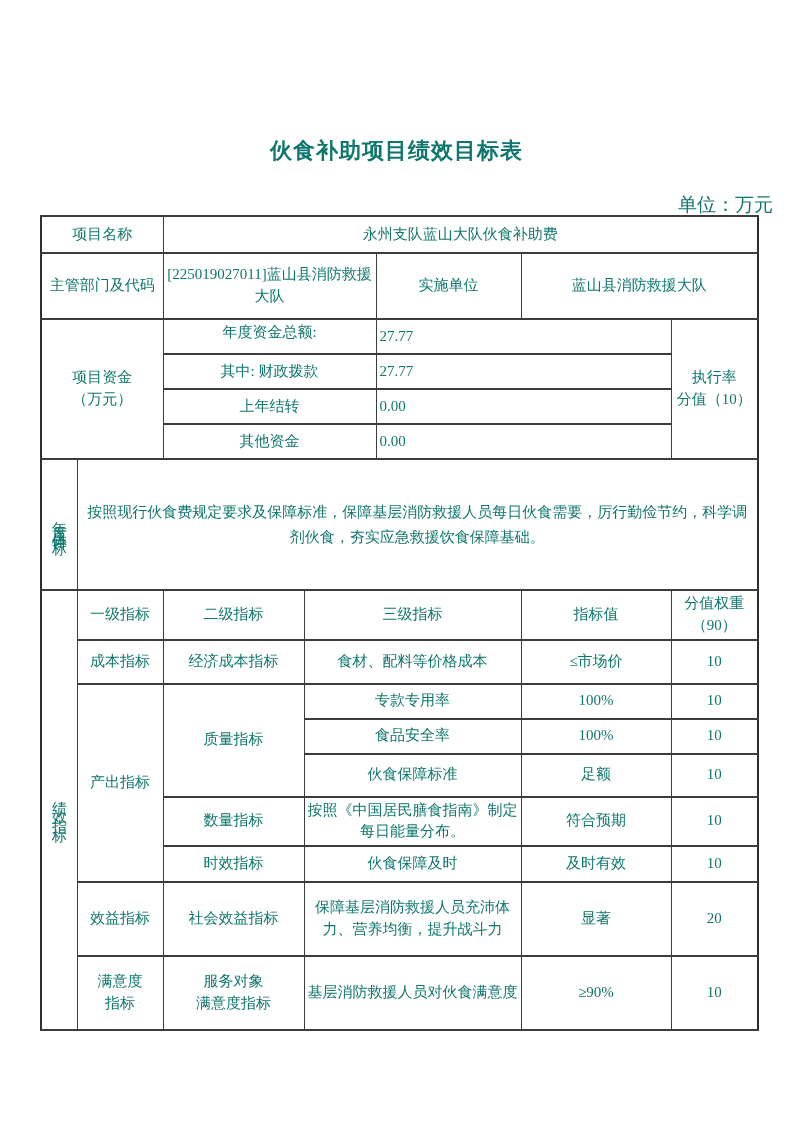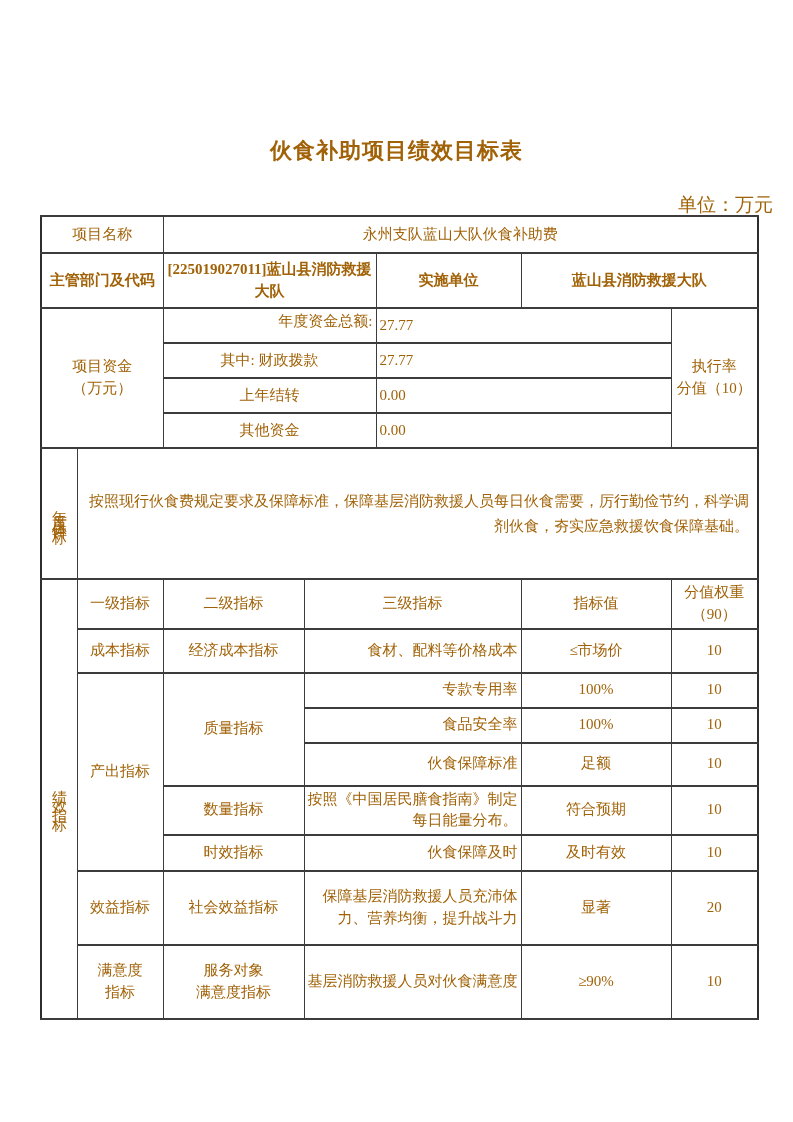--- a/index.html
+++ b/index.html
@@ -6,21 +6,21 @@
     margin: 0;
     padding: 0;
     background: #ffffff;
   }
   .page {
     position: relative;
     width: 793px;
     height: 1122px;
     background: #ffffff;
     font-family: "Liberation Serif", "DejaVu Serif", serif;
-    color: #a16207;
+    color: #0f766e;
     overflow: hidden;
   }
   .doc-title {
     position: absolute;
     top: 136px;
     left: 0;
     width: 100%;
     text-align: center;
     font-size: 22px;
     font-weight: bold;
@@ -46,35 +46,35 @@
     border: 1px solid #3c3c3c;
     border-top-width: 2px;
     border-bottom-width: 2px;
     vertical-align: middle;
     padding: 2px 3px;
     word-break: break-all;
     overflow: hidden;
   }
   table.main { border: 2px solid #2e2e2e; }
   .c { text-align: center; }
-  .l { text-align: right; }
+  .l { text-align: center; }
   .rgt { padding-right: 4px !important; }
   .pre { white-space: pre-line; }
   .vcell { padding: 0 !important; }
   .vtext {
     writing-mode: vertical-lr;
     text-orientation: upright;
     display: inline-block;
     letter-spacing: 4px;
     line-height: 1.1;
   }
   .vtext-big { letter-spacing: 9px; }
   .goal-text { padding: 0 8px !important; line-height: 1.65; }
   tr.r1  { height: 37px; margin-left: 20px; }
-  tr.r2  { height: 55px; font-weight: bold; }
+  tr.r2  { height: 66px; }
   tr.r3, tr.r4, tr.r5, tr.r6 { height: 35px; }
   tr.r7  { height: 131px; }
   tr.r8  { height: 48px; }
   tr.r9  { height: 44px; }
   tr.r10, tr.r11 { height: 35px; }
   tr.r12, tr.r13 { height: 43px; }
   tr.r14 { height: 36px; }
   tr.r15, tr.r16 { height: 74px; }
   .page-number {
     position: absolute;

